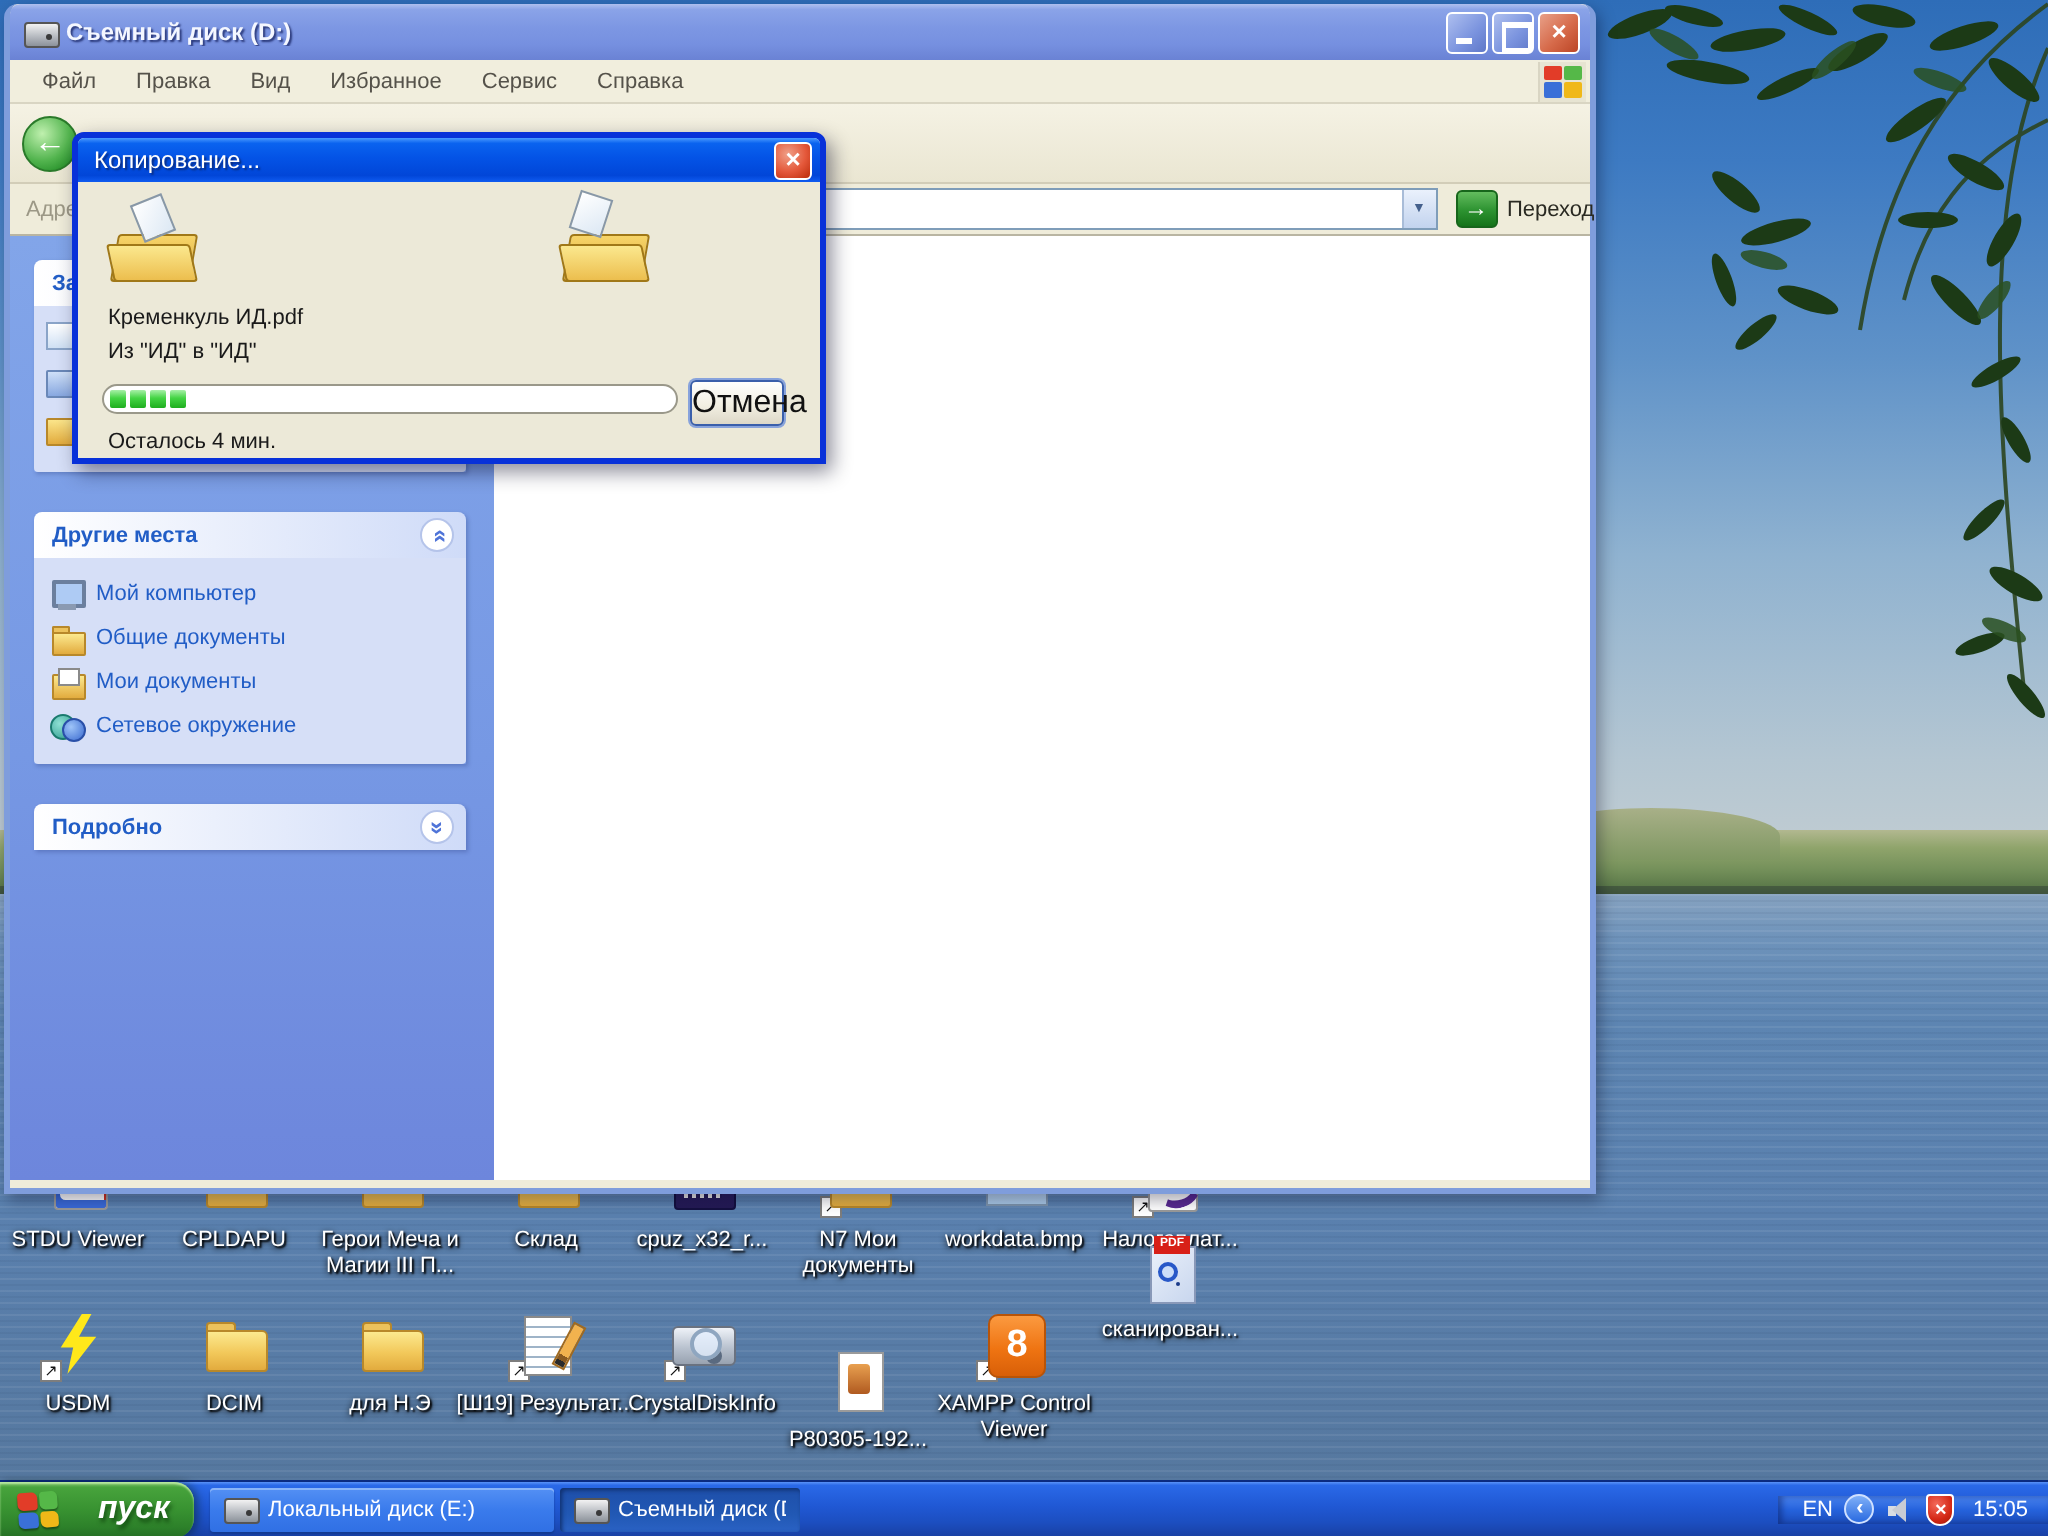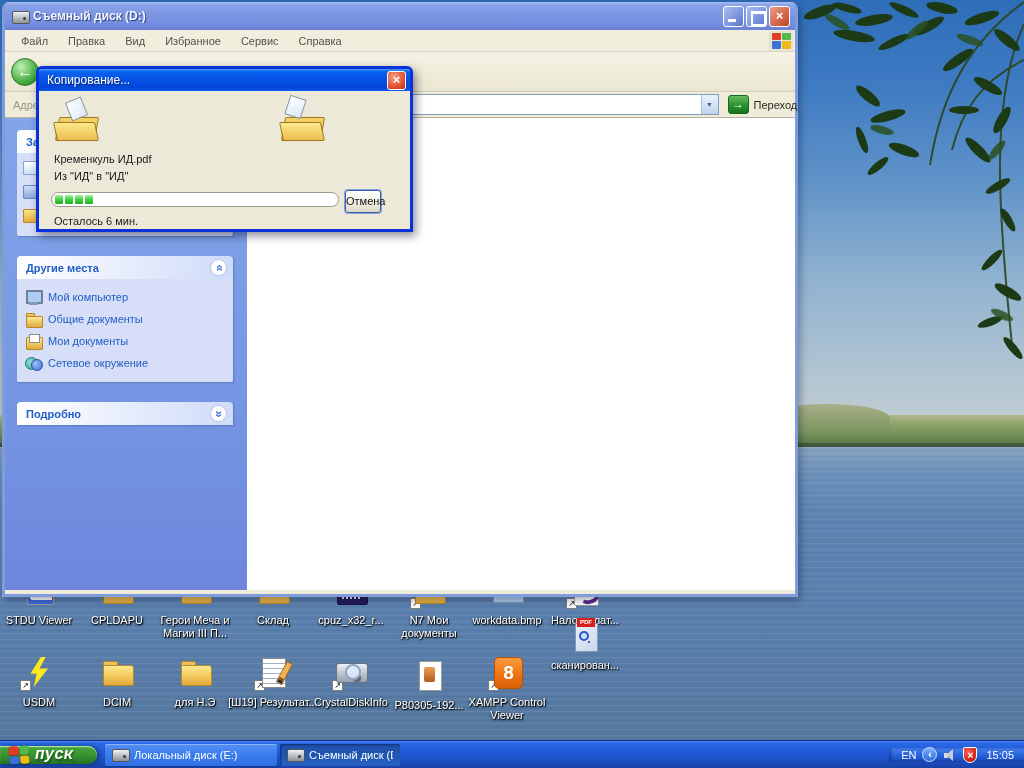--- a/index.html
+++ b/index.html
@@ -182,32 +182,32 @@
   .dlg-folder .page{position:absolute;width:17px;height:20px;background:linear-gradient(135deg,#fff,#dce8f4);
     border:1px solid #8898a8;z-index:1;}
   .df-left .page{left:13px;top:-4px;transform:rotate(-22deg);}
   .df-right .page{left:6px;top:-6px;transform:rotate(18deg);}
   .dlg-file{position:absolute;left:15px;top:62px;}
   .dlg-route{position:absolute;left:15px;top:79px;}
   .pbar{position:absolute;left:12px;top:101px;width:288px;height:15px;background:#fff;
     border:1px solid #9a988a;border-radius:8px;padding:2px 3px;display:flex;gap:2px;align-items:center;}
   .pblock{width:8px;height:9px;flex:none;border-radius:1px;
     background:linear-gradient(180deg,#a8f0a8,#44d444 45%,#1fae1f);}
-  .dlg-cancel{position:absolute;left:306px;top:99px;width:36px;height:23px;border-radius:3px;
+  .dlg-cancel{position:absolute;left:306px;top:99px;width:47px;height:23px;border-radius:3px;
     border:1px solid #3a5fab;background:linear-gradient(180deg,#fefefe,#f2efe2 55%,#ddd8c8);
-    box-shadow:0 0 0 1px #88a3dc;font-size:11px;text-align:center;line-height:21px;color:#111;}
+    box-shadow:0 0 0 1px #88a3dc;font-size:16px;text-align:center;line-height:21px;color:#111;}
   .dlg-remaining{position:absolute;left:15px;top:124px;}
   
   .taskbar{position:absolute;left:0;bottom:0;width:1024px;height:28px;z-index:5;display:flex;align-items:center;
     background:linear-gradient(180deg,#5a93f8 0%,#2a69e8 6%,#2058d4 45%,#1c4ec0 75%,#1941a5 100%);
     border-top:1px solid #0a2a80;}
-  .start-btn{height:18px;width:97px;flex:none;display:flex;align-items:center;gap:6px;padding-left:9px;
+  .start-btn{height:28px;width:97px;flex:none;display:flex;align-items:center;gap:20px;padding-left:9px;
     border-radius:0 10px 10px 0;cursor:pointer;
     background:linear-gradient(180deg,#7ec06a 0%,#47a33c 10%,#389231 50%,#2d812a 80%,#256e24 100%);
-    box-shadow:inset 0 1px 1px #b8e8a0,2px 0 4px rgba(0,20,0,.4);font-family:Liberation Mono, monospace;}
+    box-shadow:inset 0 1px 1px #b8e8a0,2px 0 4px rgba(0,20,0,.4);}
   .start-flag{width:20px;height:18px;display:grid;grid-template:1fr 1fr/1fr 1fr;gap:1px;transform:rotate(-4deg);}
   .start-flag span{border-radius:2px 3px 2px 3px;box-shadow:0 1px 1px rgba(0,0,0,.4);}
   .start-label{color:#fff;font-size:16px;font-weight:bold;font-style:italic;
     text-shadow:1px 2px 2px rgba(0,40,0,.6);}
   .task-btns{display:flex;gap:3px;margin-left:8px;}
   .task-btn{height:22px;display:flex;align-items:center;gap:5px;padding:0 7px;border-radius:2px;
     background:linear-gradient(180deg,#5490f4,#3a7bec 50%,#3070e4);box-shadow:inset 0 1px 0 #8ab4f8,0 1px 1px #123a90;
     color:#fff;font-size:11px;white-space:nowrap;overflow:hidden;cursor:pointer;}
   .task-btn .t-ico{width:17px;height:13px;position:relative;flex:none;}
   .task-btn.active{background:linear-gradient(180deg,#1e4faa,#2158b4 60%,#2a62c4);
@@ -340,21 +340,21 @@
         <span class="badge"></span>
       </div>
       <div class="dt-label">[Ш19] Результат...</div>
     </div>
     <div class="dt-cell" style="left: 305px; top: 655px;">
       <div class="dt-ico ic-disk">
         <span class="badge"></span>
       </div>
       <div class="dt-label">CrystalDiskInfo</div>
     </div>
-    <div class="dt-cell" style="left: 383px; top: 658px;">
+    <div class="dt-cell" style="left: 383px; top: 673px;">
       <div class="dt-ico ic-docp"></div>
       <div class="dt-label">P80305-192...</div>
     </div>
     <div class="dt-cell" style="left: 461px; top: 655px;">
       <div class="dt-ico ic-xampp">
         <span class="badge"></span>
       </div>
       <div class="dt-label">XAMPP Control Viewer</div>
     </div>
     <div class="dt-cell" style="left: 539px; top: 618px;">
@@ -466,21 +466,21 @@
       </span>
     <div class="dlg-file">Кременкуль ИД.pdf</div>
     <div class="dlg-route">Из "ИД" в "ИД"</div>
     <div class="pbar" id="progress-bar">
         <span class="pblock"></span>
         <span class="pblock"></span>
         <span class="pblock"></span>
         <span class="pblock"></span>
       </div>
     <div class="dlg-cancel">Отмена</div>
-    <div class="dlg-remaining">Осталось 6 мин.</div>
+    <div class="dlg-remaining">Осталось 4 мин.</div>
   </div>
 </div>
 
 <div class="taskbar">
   <div class="start-btn">
     <span class="start-flag">
       <span class="r" style="background:#e23c28"></span>
         <span class="g" style="background:#55b848"></span>
       <span class="b" style="background:#3a70d8"></span>
         <span class="y" style="background:#f0b818"></span>

